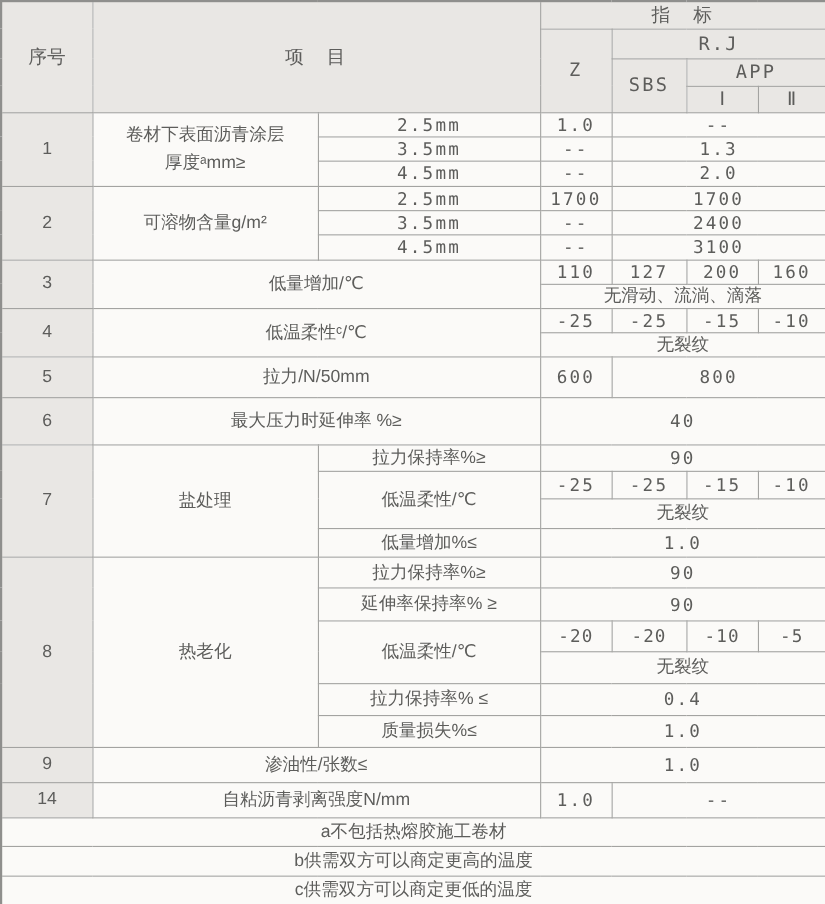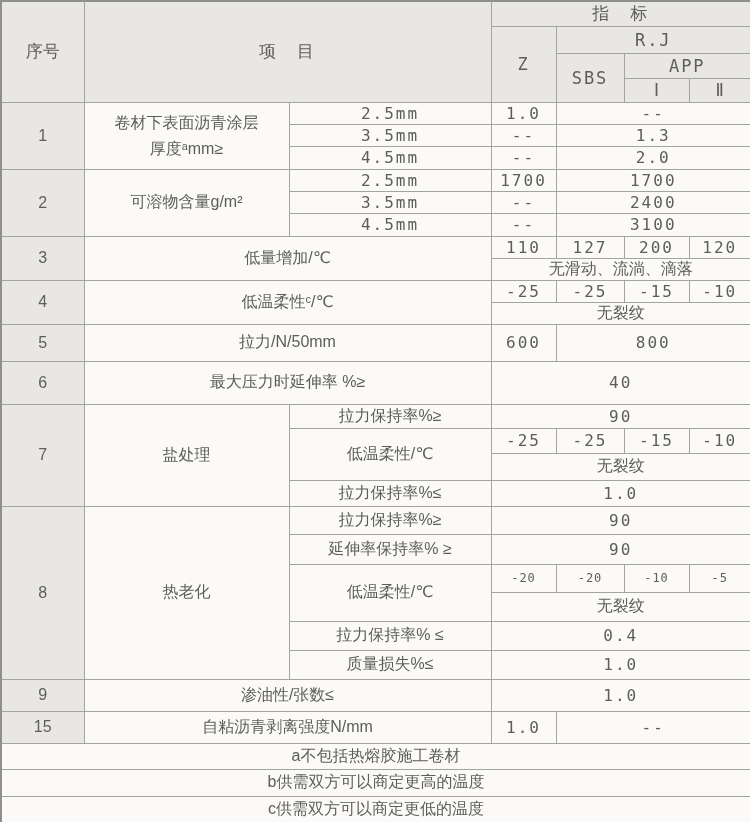--- a/index.html
+++ b/index.html
@@ -27,21 +27,21 @@
     font-size:16px;
     padding:0 2px;
     overflow:hidden;
   }
   td.gray{background:var(--header-bg);}
   td.num{
     font-family:"DejaVu Sans Mono","Liberation Mono",monospace;
     letter-spacing:2px;
     font-size:16px;
   }
-  td.small{font-size:12px;letter-spacing:1px;}
+  td.small{font-size:16px;letter-spacing:1px;}
   td.hdr{font-size:17px;}
   .spread{letter-spacing:2px;}
   .itemline{line-height:1.6;}
 </style>
 </head>
 <body>
 
 <table>
   <colgroup>
     <col style="width:83px">
@@ -110,21 +110,21 @@
     <td class="num">--</td>
     <td class="num" colspan="3">3100</td>
   </tr>
 
   <tr style="height:22px">
     <td class="gray" rowspan="2">3</td>
     <td colspan="2" rowspan="2">低量增加/℃</td>
     <td class="num">110</td>
     <td class="num">127</td>
     <td class="num">200</td>
-    <td class="num">120</td>
+    <td class="num">160</td>
   </tr>
   <tr style="height:22px">
     <td colspan="4">无滑动、流淌、滴落</td>
   </tr>
 
   <tr style="height:22px">
     <td class="gray" rowspan="2">4</td>
     <td colspan="2" rowspan="2">低温柔性ᶜ/℃</td>
     <td class="num">-25</td>
     <td class="num">-25</td>
@@ -158,21 +158,21 @@
     <td rowspan="2">低温柔性/℃</td>
     <td class="num">-25</td>
     <td class="num">-25</td>
     <td class="num">-15</td>
     <td class="num">-10</td>
   </tr>
   <tr style="height:27px">
     <td colspan="4">无裂纹</td>
   </tr>
   <tr style="height:26px">
-    <td>拉力保持率%≤</td>
+    <td>低量增加%≤</td>
     <td class="num" colspan="4">1.0</td>
   </tr>
 
   <tr style="height:28px">
     <td class="gray" rowspan="6">8</td>
     <td rowspan="6">热老化</td>
     <td>拉力保持率%≥</td>
     <td class="num" colspan="4">90</td>
   </tr>
   <tr style="height:30px">
@@ -198,21 +198,21 @@
     <td class="num" colspan="4">1.0</td>
   </tr>
 
   <tr style="height:32px">
     <td class="gray">9</td>
     <td colspan="2">渗油性/张数≤</td>
     <td class="num" colspan="4">1.0</td>
   </tr>
 
   <tr style="height:32px">
-    <td class="gray">15</td>
+    <td class="gray">14</td>
     <td colspan="2">自粘沥青剥离强度N/mm</td>
     <td class="num">1.0</td>
     <td class="num" colspan="3">--</td>
   </tr>
 
   <tr style="height:26px">
     <td colspan="7">a不包括热熔胶施工卷材</td>
   </tr>
   <tr style="height:27px">
     <td colspan="7">b供需双方可以商定更高的温度</td>

